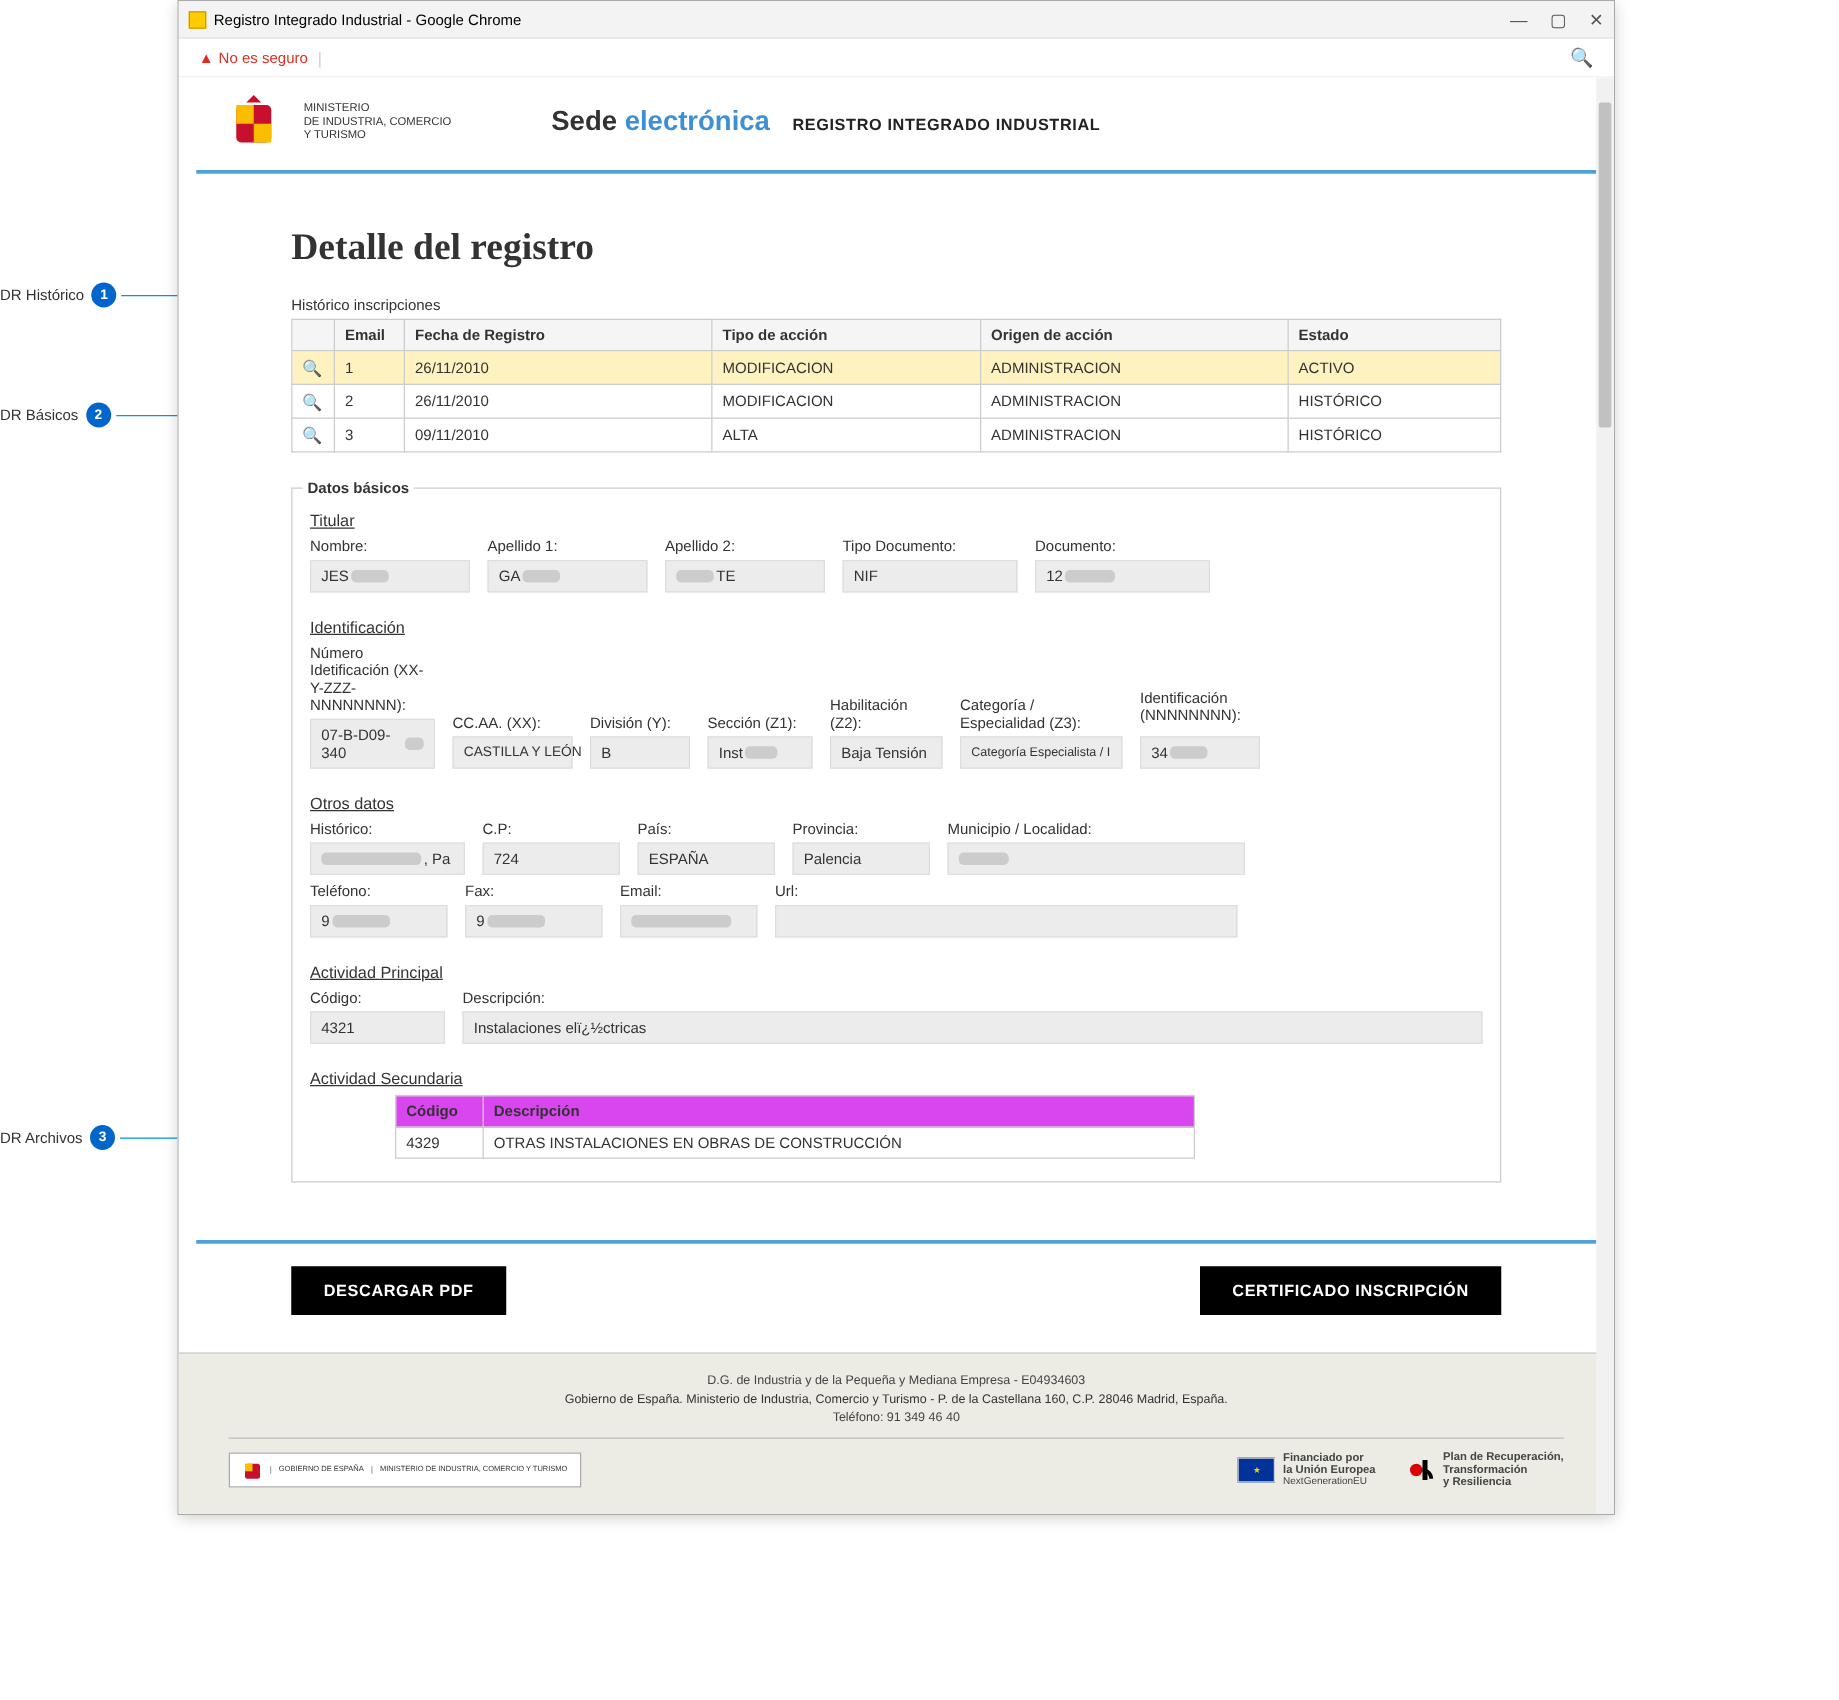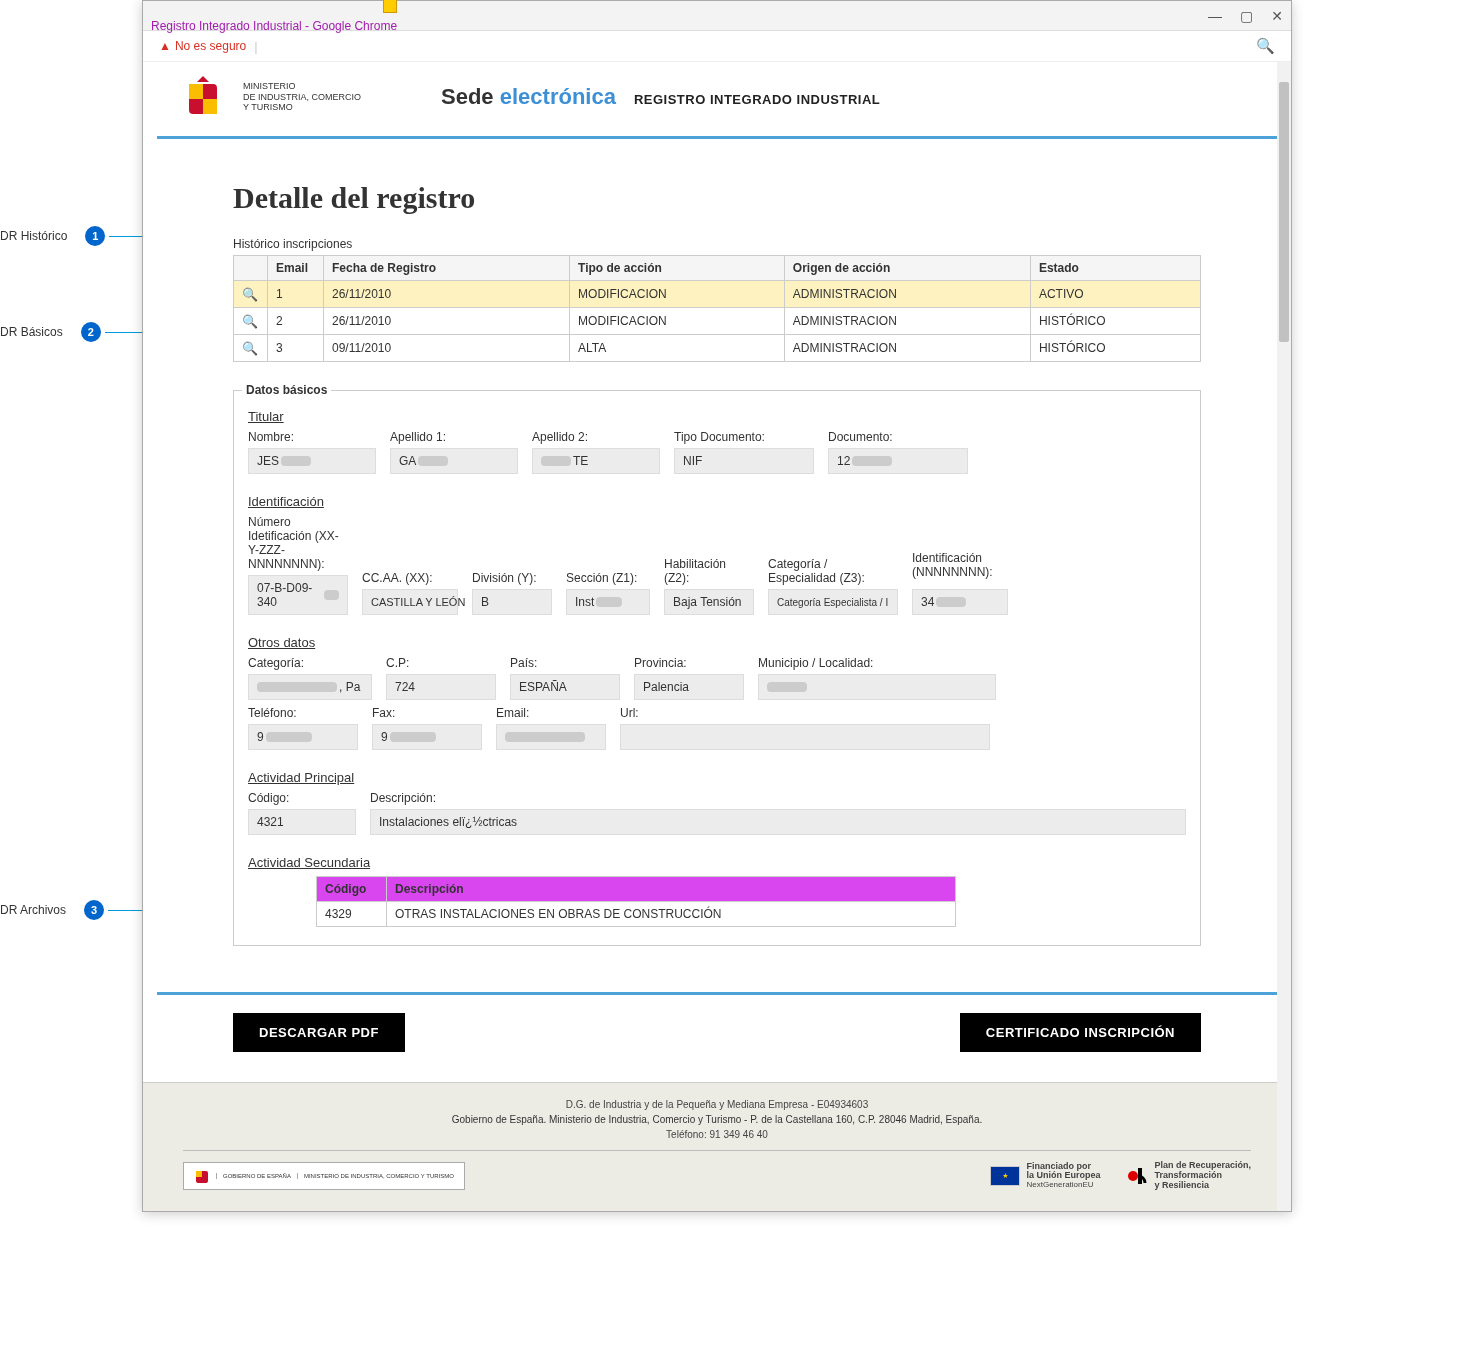--- a/index.html
+++ b/index.html
@@ -1,27 +1,27 @@
 <!DOCTYPE html>
 <html><head>
   <meta charset="utf-8">
   <style>
     * { box-sizing: border-box; margin: 0; padding: 0; }
     body { font-family: Arial, sans-serif; font-size: 13px; color: #333; background: #fff; width: 1471px; height: 1360px; position: relative; }
     
     
     .annotation { position: absolute; left: 0; display: flex; align-items: center; }
-    .annot-label { font-size: 12px; color: #333; padding-right: 18px; }
+    .annot-label { font-size: 12px; color: #333; padding-right: 6px; }
     .annot-num { width: 20px; height: 20px; background: #0066cc; color: #fff; border-radius: 10px; display: flex; align-items: center; justify-content: center; font-size: 11px; font-weight: bold; }
     .annot-line { height: 1px; background: #0099dd; flex: 1; margin-left: 4px; }
     
     
     .browser { position: absolute; left: 142px; top: 0; width: 1150px; border: 1px solid #aaa; background: #fff; box-shadow: 0 2px 12px rgba(0,0,0,0.2); }
     .browser-titlebar { display: flex; align-items: center; justify-content: space-between; background: #f3f3f3; border-bottom: 1px solid #ddd; height: 30px; padding: 0 8px; }
-    .browser-title { display: flex; align-items: flex-end; gap: 6px; font-size: 12px; color: #a21caf; flex-direction: column; }
+    .browser-title { display: flex; align-items: center; gap: 6px; font-size: 12px; color: #000000; }
     .title-icon { width: 14px; height: 14px; background: #ffcc00; border: 1px solid #cc9900; display:inline-block; }
     .window-controls { display: flex; gap: 18px; font-size: 14px; color: #555; }
     .window-controls span { cursor: pointer; }
     
     .addressbar { display: flex; align-items: center; gap: 8px; padding: 6px 16px; border-bottom: 1px solid #eee; background: #fff; }
     .insecure { color: #d93025; font-size: 12px; display: flex; align-items: center; gap:4px;}
     .url-text { font-size: 12px; color: #888; }
     .url-text .struck { text-decoration: line-through; color: #999; }
     .url-blur { display:inline-block; width: 380px; height: 14px; background: linear-gradient(90deg, #ddd, #f5f5f5); border-radius: 7px; vertical-align: middle; }
     .search-icon-right { margin-left: auto; color:#888; font-size: 15px; }
@@ -265,21 +265,21 @@
               <div class="val">
                 <span>34</span>
                 <span class="blur" style="width:30px;margin-left:2px;"></span>
               </div>
             </div>
         </div>
 
         <div class="subhead" style="margin-top:20px;">Otros datos</div>
         <div class="row">
           <div class="field" style="width:124px;">
-              <label>Categoría:</label>
+              <label>Histórico:</label>
               <div class="val">
                 <span class="blur" style="width:80px;margin-right:2px;"></span>
                 <span>, Pa</span>
               </div>
             </div>
           <div class="field" style="width:110px;">
               <label>C.P:</label>
               <div class="val">724</div>
             </div>
           <div class="field" style="width:110px;">

